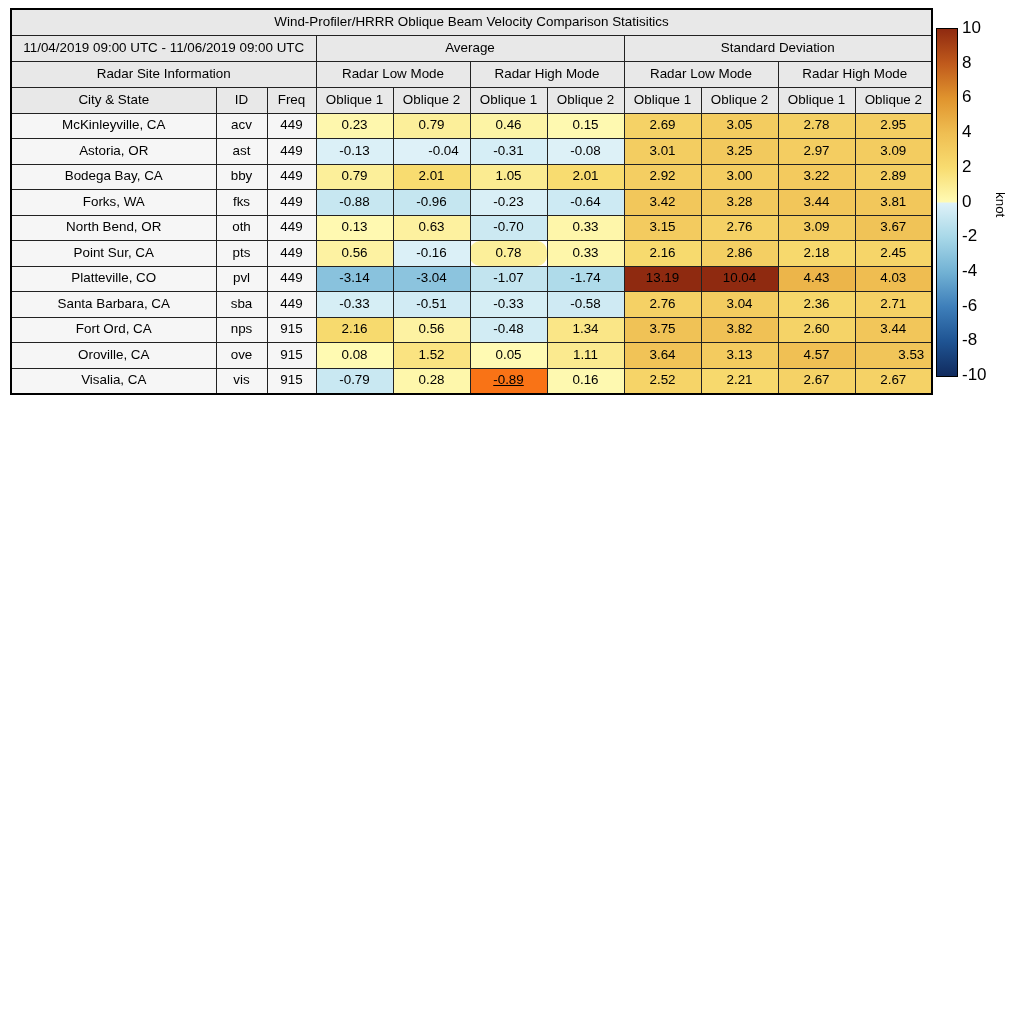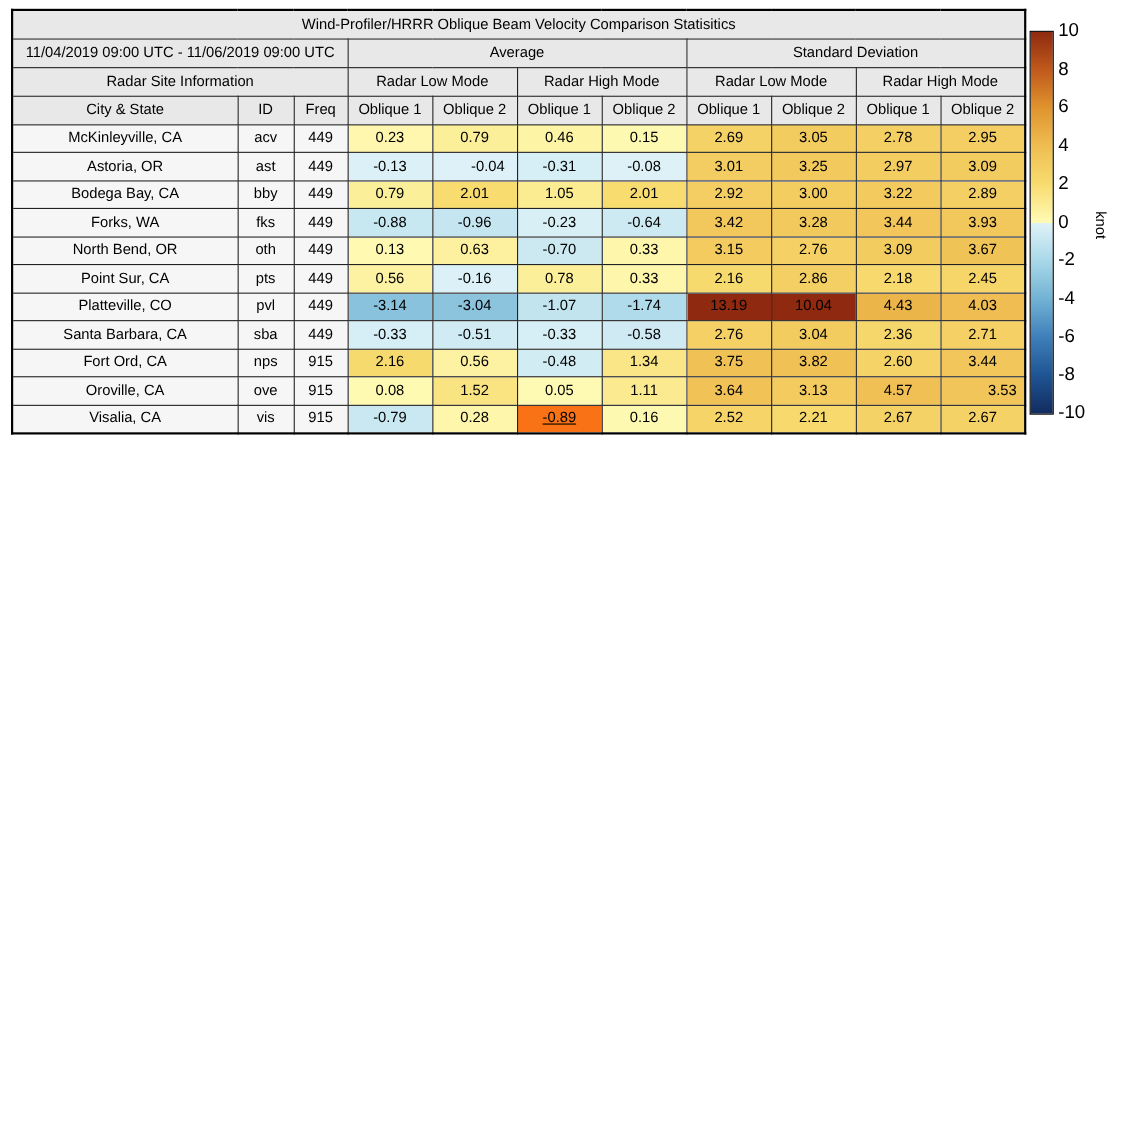--- a/index.html
+++ b/index.html
@@ -119,42 +119,42 @@
             <td class="label-cell">Forks, WA</td>
             <td class="label-cell">fks</td>
             <td class="label-cell">449</td>
             <td style="background: rgb(199, 231, 241);">-0.88</td>
             <td style="background: rgb(197, 230, 240);">-0.96</td>
             <td style="background: rgb(217, 239, 246);">-0.23</td>
             <td style="background: rgb(205, 234, 243);">-0.64</td>
             <td style="background: rgb(242, 199, 91);">3.42</td>
             <td style="background: rgb(242, 201, 93);">3.28</td>
             <td style="background: rgb(242, 198, 90);">3.44</td>
-            <td style="background: rgb(242, 199, 91);">3.93</td>
+            <td style="background: rgb(242, 199, 91);">3.81</td>
           </tr>
           <tr style="height: 25.5px;">
             <td class="label-cell">North Bend, OR</td>
             <td class="label-cell">oth</td>
             <td class="label-cell">449</td>
             <td style="background: rgb(255, 249, 177);">0.13</td>
             <td style="background: rgb(253, 241, 159);">0.63</td>
             <td style="background: rgb(204, 233, 242);">-0.70</td>
             <td style="background: rgb(254, 246, 170);">0.33</td>
             <td style="background: rgb(243, 203, 95);">3.15</td>
             <td style="background: rgb(245, 209, 101);">2.76</td>
             <td style="background: rgb(243, 204, 96);">3.09</td>
             <td style="background: rgb(240, 195, 87);">3.67</td>
           </tr>
           <tr style="height: 25.5px;">
             <td class="label-cell">Point Sur, CA</td>
             <td class="label-cell">pts</td>
             <td class="label-cell">449</td>
             <td style="background: rgb(253, 242, 162);">0.56</td>
             <td style="background: rgb(219, 240, 247);">-0.16</td>
-            <td style="background: rgb(252, 239, 154);">0.78</td>
+            <td style="background: rgb(252, 239, 154); border-radius: 10px;">0.78</td>
             <td style="background: rgb(254, 246, 170);">0.33</td>
             <td style="background: rgb(247, 218, 110);">2.16</td>
             <td style="background: rgb(244, 207, 99);">2.86</td>
             <td style="background: rgb(247, 217, 109);">2.18</td>
             <td style="background: rgb(246, 213, 105);">2.45</td>
           </tr>
           <tr style="height: 25.5px;">
             <td class="label-cell">Platteville, CO</td>
             <td class="label-cell">pvl</td>
             <td class="label-cell">449</td>

